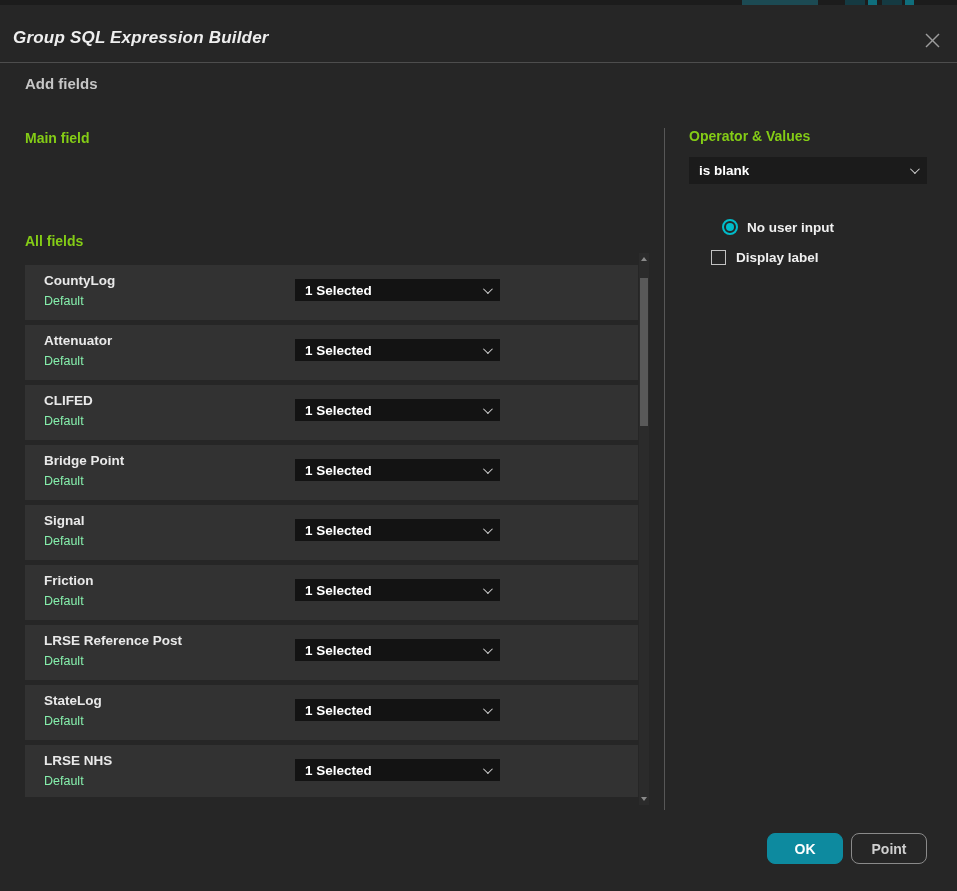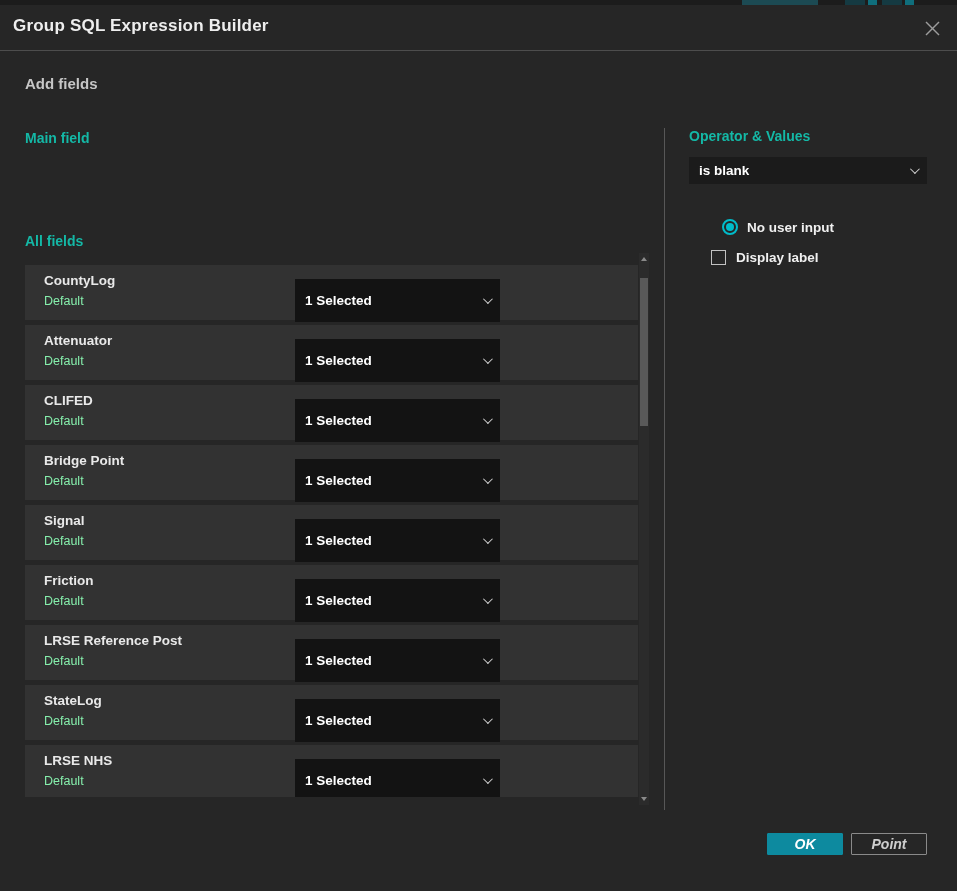--- a/index.html
+++ b/index.html
@@ -11,26 +11,26 @@
     -webkit-font-smoothing:antialiased;
   }
 
   
   .app-strip { position:absolute; top:0; left:0; width:957px; height:5px; background:#1c1c1c; }
   .app-strip .frag { position:absolute; top:0; height:5px; }
 
   
   .dialog { position:absolute; top:5px; left:0; width:957px; height:886px; background:#262626; }
 
-  .titlebar { position:absolute; top:0; left:0; width:957px; height:46px; border-bottom:1px solid #4d4d4d; }
+  .titlebar { position:absolute; top:12px; left:0; width:957px; height:46px; border-bottom:1px solid #4d4d4d;font-style:italic; }
   .title { position:absolute; left:13px; top:11px; font-size:17px; font-weight:700; color:#eeeeee; letter-spacing:.2px; }
   .close-btn { position:absolute; right:15px; top:13px; width:20px; height:20px; cursor:pointer; display:flex; align-items:center; justify-content:center; }
 
   .section-heading { position:absolute; left:25px; font-size:15px; font-weight:700; color:#c6c6c6; }
-  .sub-heading { position:absolute; font-size:14px; font-weight:700; color:#14b8a6; }
+  .sub-heading { position:absolute; font-size:14px; font-weight:700; color:#84cc16; }
 
   
   .main-field-panel { position:absolute; left:25px; top:153px; width:613px; height:54px; background:#333333; }
 
   .dropdown {
     position:absolute; height:29px; background:#131313; color:#ffffff;
     display:flex; align-items:center; padding:0 10px; cursor:pointer;
     font-size:13.5px; font-weight:600;
   }
   .dropdown .label { flex:1 1 auto; white-space:nowrap; overflow:hidden; }
@@ -39,21 +39,21 @@
 
   .dd-layer { left:13px; top:12px; width:240px; }
   .dd-field { left:270px; top:12px; width:205px; }
   .cal-icon { margin-right:9px; flex:0 0 auto; display:flex; }
 
   
   .fields-list { position:absolute; left:25px; top:260px; width:613px; height:532px; overflow:hidden; }
   .field-row { position:relative; width:613px; height:55px; margin-bottom:5px; background:#323232; }
   .field-row .fname { position:absolute; left:19px; top:8px; font-size:13.5px; font-weight:600; color:#e9e9e9; }
   .field-row .fsub  { position:absolute; left:19px; top:29px; font-size:12.5px; color:#86efac; }
-  .field-row .dropdown { left:270px; top:14px; width:205px; height:43px; }
+  .field-row .dropdown { left:270px; top:14px; width:205px; height:22px; }
 
   
   .scrollbar { position:absolute; left:639px; top:248px; width:10px; height:552px; background:#2b2b2b; }
   .sb-arrow { position:absolute; left:2px; width:0; height:0; border-left:3px solid transparent; border-right:3px solid transparent; cursor:pointer; }
   .sb-up   { top:4px;  border-bottom:4px solid #8a8a8a; }
   .sb-down { bottom:4px; border-top:4px solid #8a8a8a; }
   .sb-thumb { position:absolute; left:1px; top:25px; width:8px; height:148px; background:#595959; cursor:grab; }
 
   
   .v-divider { position:absolute; left:664px; top:123px; width:1px; height:682px; background:#575757; }
@@ -66,22 +66,22 @@
   .radio-outer { width:16px; height:16px; border-radius:50%; border:2px solid #00bcca; background:#262626;
                  display:flex; align-items:center; justify-content:center; flex:0 0 auto; }
   .radio-dot { width:8px; height:8px; border-radius:50%; background:#00bcca; }
   .radio-row .rlabel { margin-left:9px; font-size:13.5px; font-weight:600; color:#f0f0f0; }
 
   .check-row { position:absolute; left:711px; top:245px; display:flex; align-items:center; cursor:pointer; }
   .checkbox { width:15px; height:15px; border:1.5px solid #c2c2c2; background:transparent; flex:0 0 auto; }
   .check-row .clabel { margin-left:10px; font-size:13.5px; font-weight:600; color:#f0f0f0; }
 
   
-  .btn { position:absolute; top:828px; height:22px; font-size:14px; font-weight:600; cursor:pointer;
-         display:flex; align-items:center; justify-content:center; border-radius:1px;font-style:italic; }
+  .btn { position:absolute; top:828px; height:31px; font-size:14px; font-weight:600; cursor:pointer;
+         display:flex; align-items:center; justify-content:center; border-radius:8px; }
   .btn-ok { left:767px; width:76px; background:#0d8a9f; color:#ffffff; border:1px solid #0d8a9f; }
   .btn-cancel { left:851px; width:76px; background:transparent; color:#cfcfcf; border:1px solid #8a8a8a; }
 </style>
 </head>
 <body>
 
 <div class="app-strip">
   <div class="frag" style="left:742px;width:76px;background:#1c4a53;"></div>
   <div class="frag" style="left:845px;width:20px;background:#153a42;"></div>
   <div class="frag" style="left:868px;width:9px;background:#0f6e7c;"></div>

